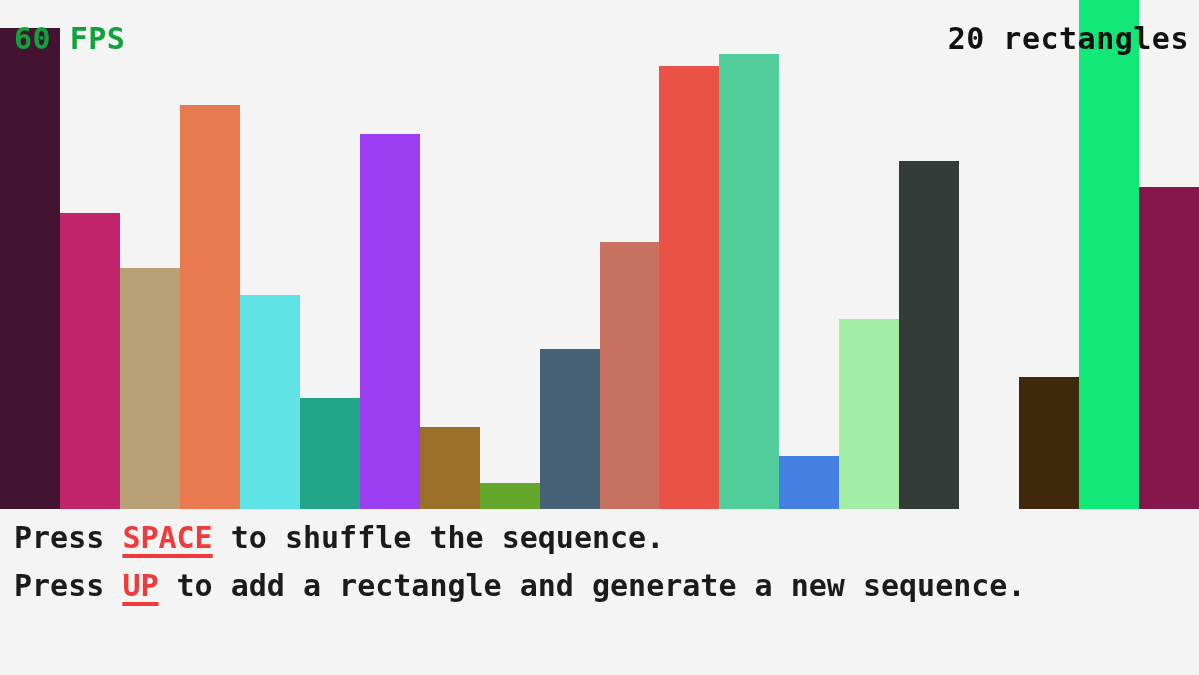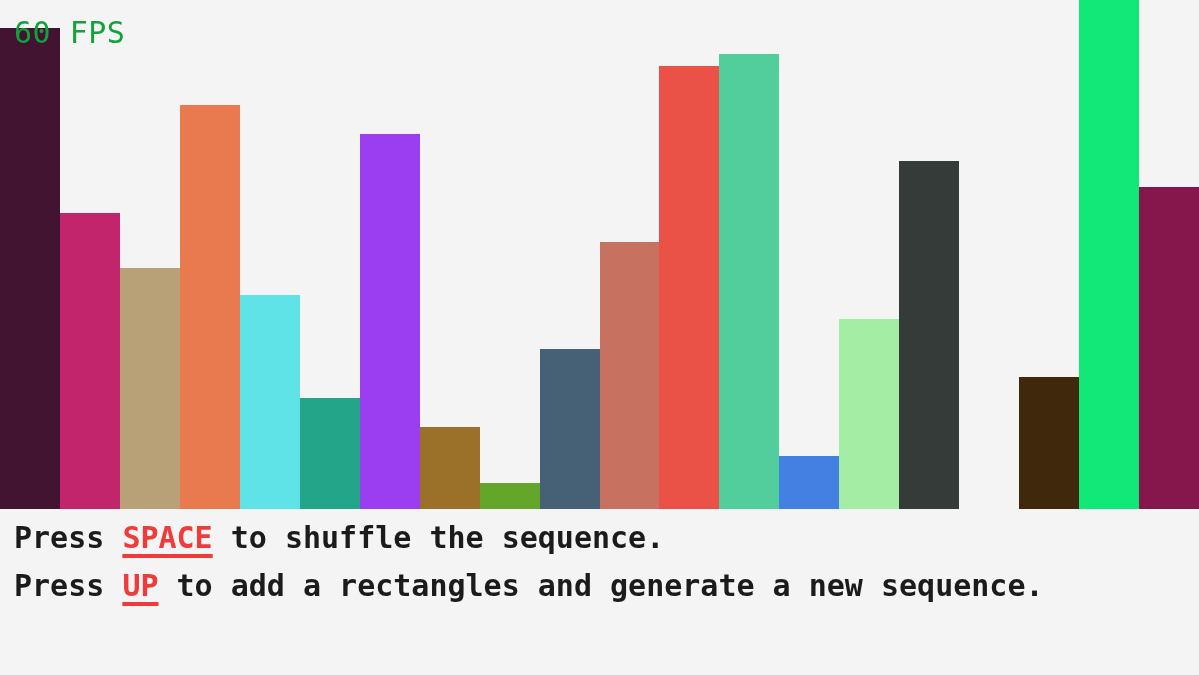--- a/index.html
+++ b/index.html
@@ -31,24 +31,24 @@
     background: #f4f4f4;
   }
   .bar {
     position: absolute;
     bottom: 0;
   }
 
   
   .hud {
     position: absolute;
-    top: 18px;
+    top: 24px;
     font-family: "DejaVu Sans Mono", "Liberation Mono", monospace;
     font-size: 30px;
-    font-weight: 400;
+    font-weight: 700;
     letter-spacing: 0.5px;
     line-height: 1;
     white-space: nowrap;
   }
   #fps-counter {
     left: 14px;
     color: #11a23b;
   }
   #rect-count {
     right: 10px;
@@ -106,23 +106,24 @@
       <div class="bar" style="left: 839px; width: 60px; height: 190px; background: rgb(163, 237, 164);"></div>
       <div class="bar" style="left: 899px; width: 60px; height: 348px; background: rgb(53, 59, 56);"></div>
       <div class="bar" style="left: 959px; width: 60px; height: 0px; background: rgb(244, 244, 244);"></div>
       <div class="bar" style="left: 1019px; width: 60px; height: 132px; background: rgb(63, 40, 12);"></div>
       <div class="bar" style="left: 1079px; width: 60px; height: 509px; background: rgb(17, 232, 120);"></div>
       <div class="bar" style="left: 1139px; width: 60px; height: 322px; background: rgb(133, 23, 77);"></div>
     </div>
 
   <div class="hud" id="fps-counter">60 FPS</div>
 
+  <div class="hud" id="rect-count">20 rectangles</div>
 
   <div id="instructions">
     <p class="instruction-line">
       <span>Press </span><span class="key">SPACE</span><span> to shuffle the sequence.</span>
     </p>
     <p class="instruction-line">
-      <span>Press </span><span class="key">UP</span><span> to add a rectangles and generate a new sequence.</span>
+      <span>Press </span><span class="key">UP</span><span> to add a rectangle and generate a new sequence.</span>
     </p>
   </div>
 
 </div>
 
 </body></html>

